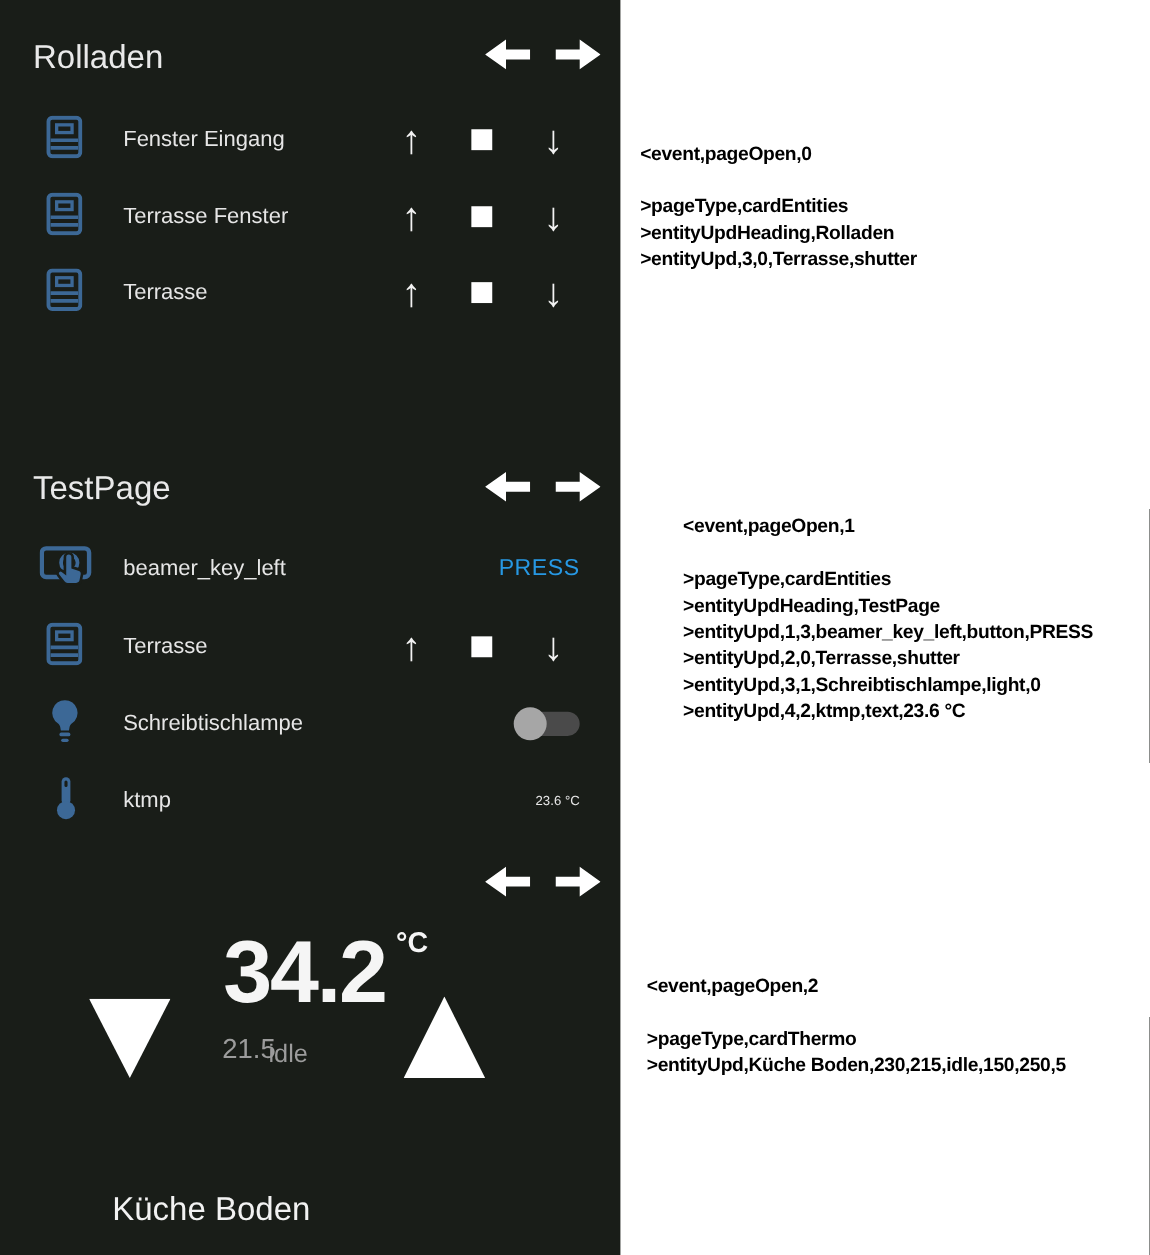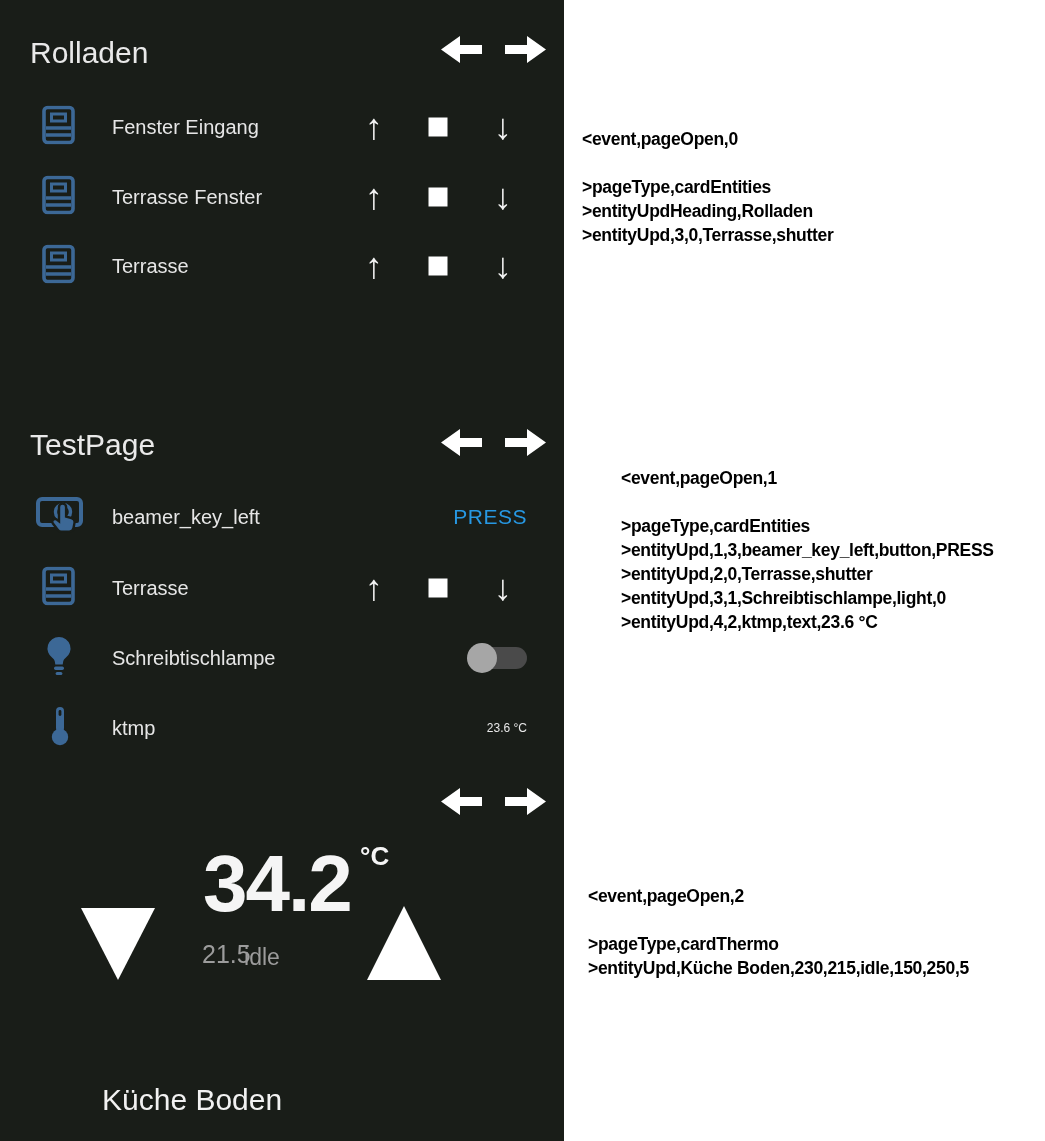--- a/index.html
+++ b/index.html
@@ -260,20 +260,21 @@
   <div class="log-line"></div>
   <div class="log-line">&gt;pageType,cardEntities</div>
   <div class="log-line">&gt;entityUpdHeading,Rolladen</div>
   <div class="log-line">&gt;entityUpd,3,0,Terrasse,shutter</div>
 </div>
 
 <div class="log log2">
   <div class="log-line">&lt;event,pageOpen,1</div>
   <div class="log-line"></div>
   <div class="log-line">&gt;pageType,cardEntities</div>
+  <div class="log-line">&gt;entityUpdHeading,TestPage</div>
   <div class="log-line">&gt;entityUpd,1,3,beamer_key_left,button,PRESS</div>
   <div class="log-line">&gt;entityUpd,2,0,Terrasse,shutter</div>
   <div class="log-line">&gt;entityUpd,3,1,Schreibtischlampe,light,0</div>
   <div class="log-line">&gt;entityUpd,4,2,ktmp,text,23.6 °C</div>
 </div>
 
 <div class="log log3">
   <div class="log-line">&lt;event,pageOpen,2</div>
   <div class="log-line"></div>
   <div class="log-line">&gt;pageType,cardThermo</div>

